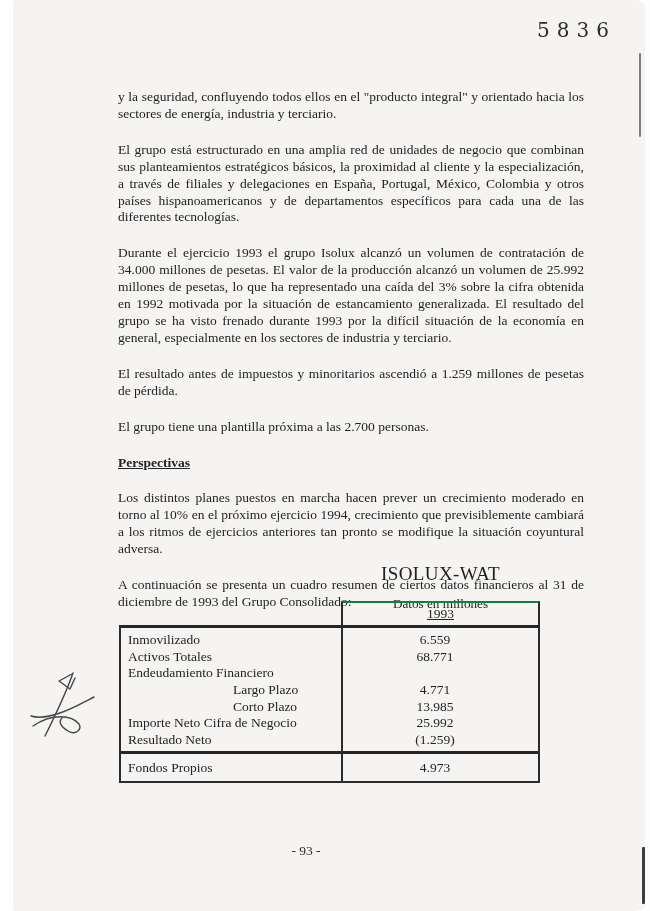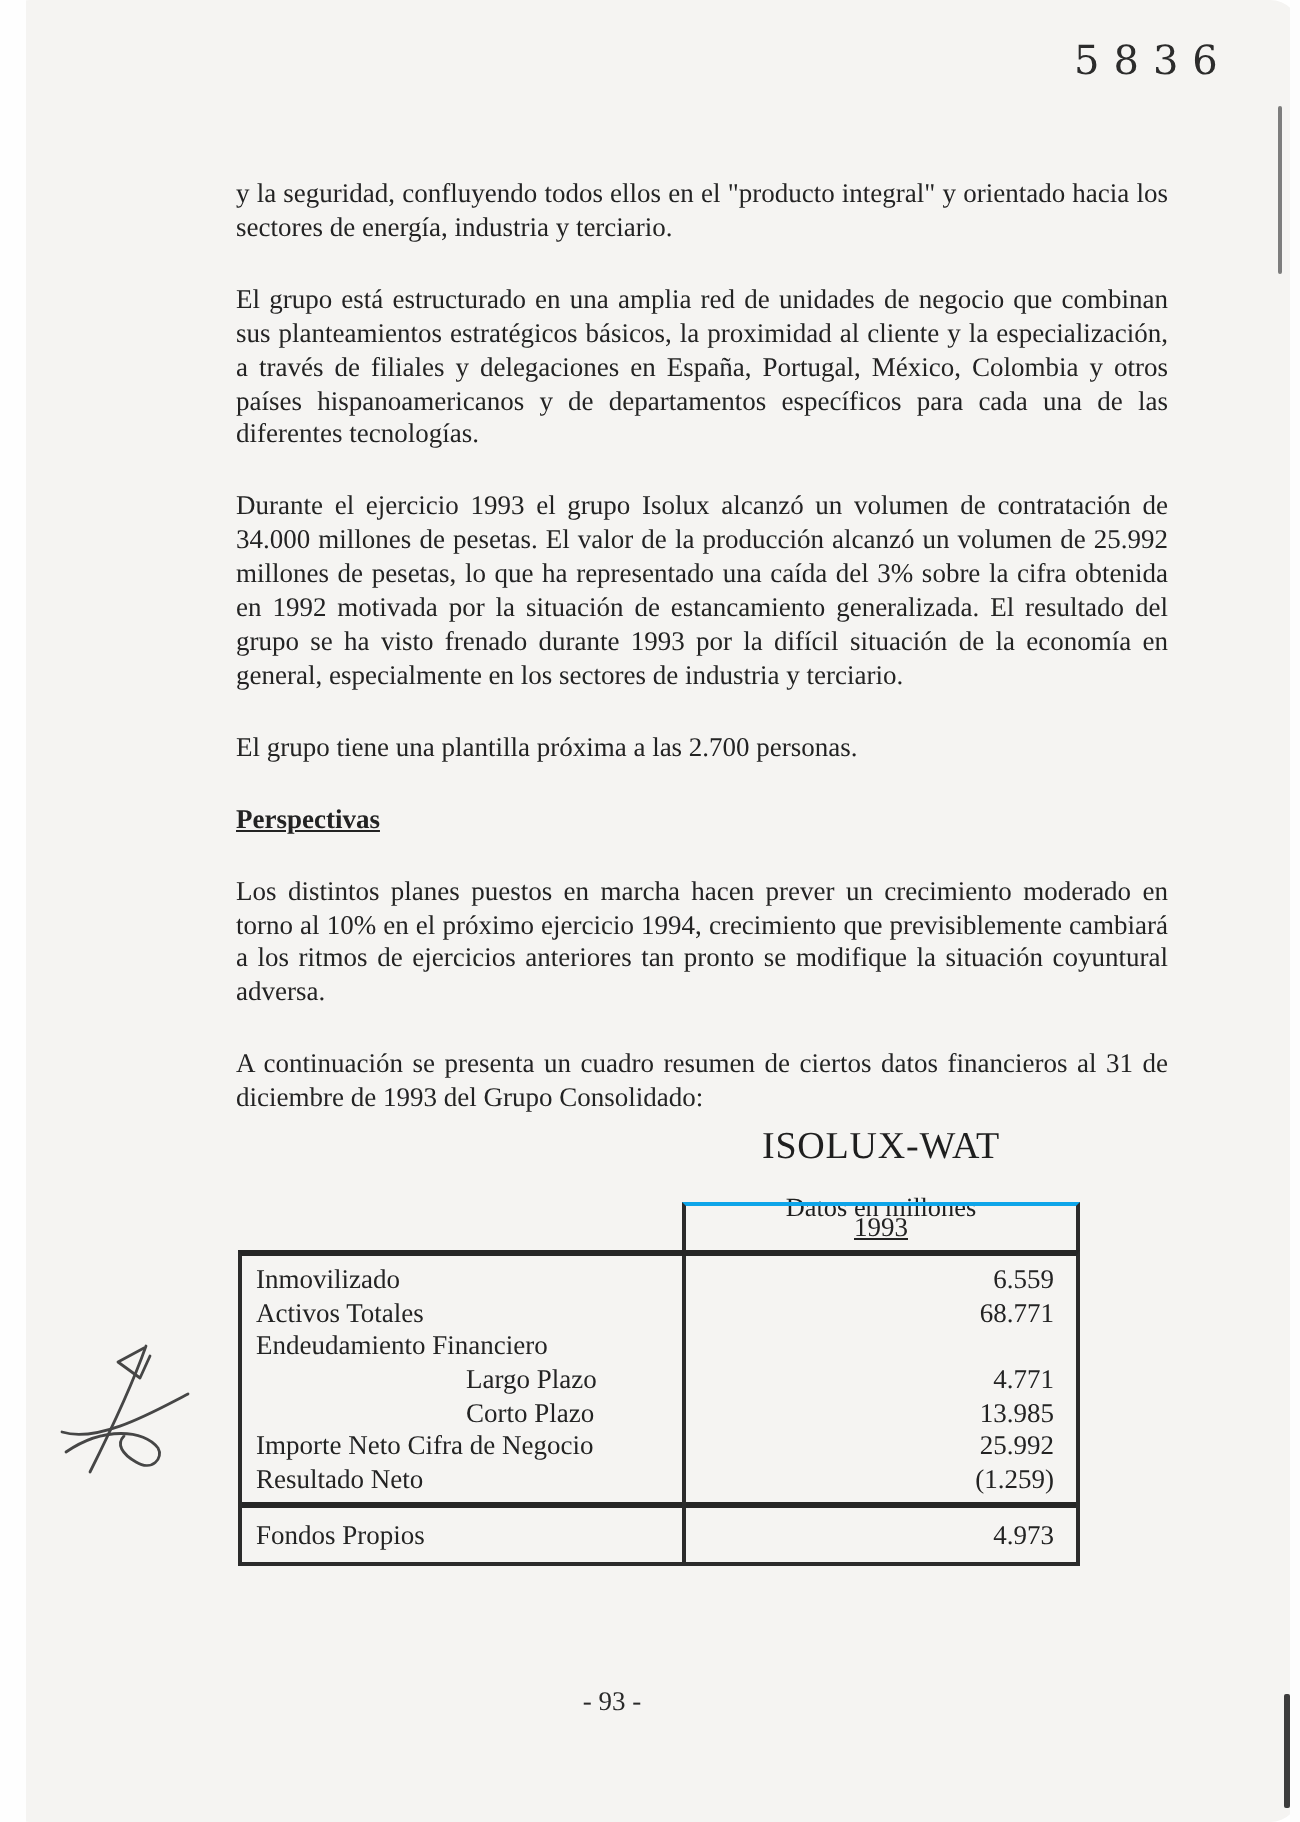--- a/index.html
+++ b/index.html
@@ -51,41 +51,41 @@
   }
   .tbl-subtitle{
     position:absolute;left:341px;top:596px;width:199px;
     text-align:center;font-size:13.2px;color:#1f1f1f;
   }
   .fin-table{
     position:absolute;left:119px;top:601px;width:421px;font-size:13.5px;
   }
   .year-box{
     position:absolute;left:222px;top:0;width:199px;height:24px;
-    border-top:2px solid #0ea5e9;
+    border-top:2px solid #15803d;
     border-left:2px solid #2b2b2b;
     border-right:2px solid #2b2b2b;
     box-sizing:border-box;
     display:flex;align-items:center;justify-content:center;
   }
   .year-box span{text-decoration:underline;}
   .main-box{
     position:absolute;left:0;top:24px;width:421px;
     border:2px solid #2b2b2b;
     border-top:3px solid #262626;
     box-sizing:border-box;
   }
   .vline{
     position:absolute;left:220px;top:0;bottom:0;width:2px;background:#2b2b2b;
   }
   .rows{padding:4px 0 3px 0;}
   .row{display:flex;height:16.6px;align-items:center;}
   .row .lbl{flex:0 0 222px;padding-left:7px;box-sizing:border-box;white-space:nowrap;}
   .row.indent .lbl{padding-left:112px;}
-  .row .val{flex:1;text-align:right;padding-right:11px;}
+  .row .val{flex:1;text-align:center;padding-right:11px;}
   .sep{border-top:3px solid #262626;}
   .fondos .row{height:27px;}
   .page-number{
     position:absolute;left:0;top:843px;width:612px;text-align:center;
     font-size:13.5px;color:#2a2a2a;
   }
   .signature{
     position:absolute;left:28px;top:668px;width:84px;height:84px;
   }
 </style>
@@ -98,20 +98,21 @@
   <div class="edge-right"></div>
   <div class="scan-line-top-right"></div>
   <div class="scan-streak-bottom-right"></div>
 
   <div class="stamp-number">5836</div>
 
   <div class="body-text">
     <p>y la seguridad, confluyendo todos ellos en el "producto integral" y orientado hacia los sectores de energía, industria y terciario.</p>
     <p>El grupo está estructurado en una amplia red de unidades de negocio que combinan sus planteamientos estratégicos básicos, la proximidad al cliente y la especialización, a través de filiales y delegaciones en España, Portugal, México, Colombia y otros países hispanoamericanos y de departamentos específicos para cada una de las diferentes tecnologías.</p>
     <p>Durante el ejercicio 1993 el grupo Isolux alcanzó un volumen de contratación de 34.000 millones de pesetas. El valor de la producción alcanzó un volumen de 25.992 millones de pesetas, lo que ha representado una caída del 3% sobre la cifra obtenida en 1992 motivada por la situación de estancamiento generalizada. El resultado del grupo se ha visto frenado durante 1993 por la difícil situación de la economía en general, especialmente en los sectores de industria y terciario.</p>
+    <p>El resultado antes de impuestos y minoritarios ascendió a 1.259 millones de pesetas de pérdida.</p>
     <p>El grupo tiene una plantilla próxima a las 2.700 personas.</p>
     <p class="heading">Perspectivas</p>
     <p>Los distintos planes puestos en marcha hacen prever un crecimiento moderado en torno al 10% en el próximo ejercicio 1994, crecimiento que previsiblemente cambiará a los ritmos de ejercicios anteriores tan pronto se modifique la situación coyuntural adversa.</p>
     <p>A continuación se presenta un cuadro resumen de ciertos datos financieros al 31 de diciembre de 1993 del Grupo Consolidado:</p>
   </div>
 
   <div class="tbl-title">ISOLUX-WAT</div>
   <div class="tbl-subtitle">Datos en millones</div>
 
   <div class="fin-table">

